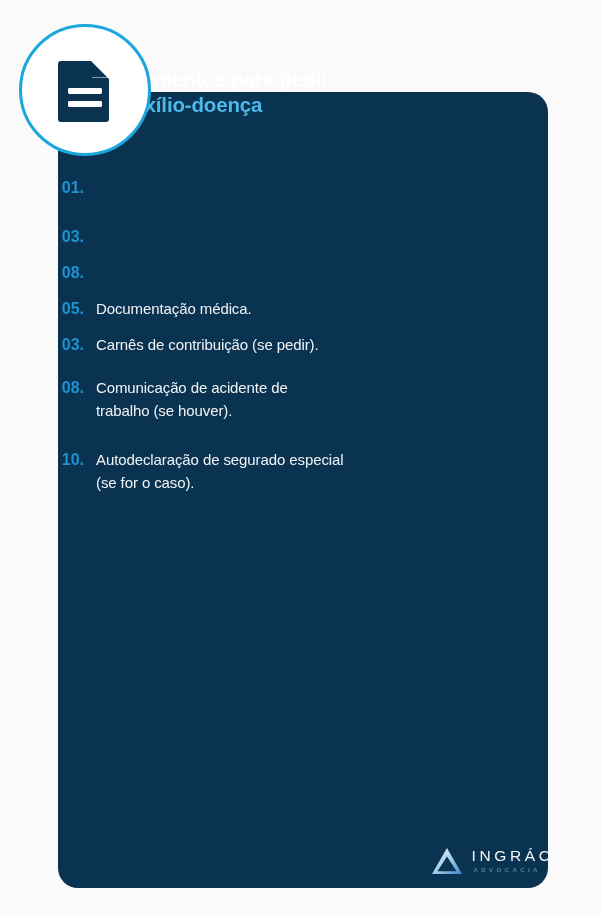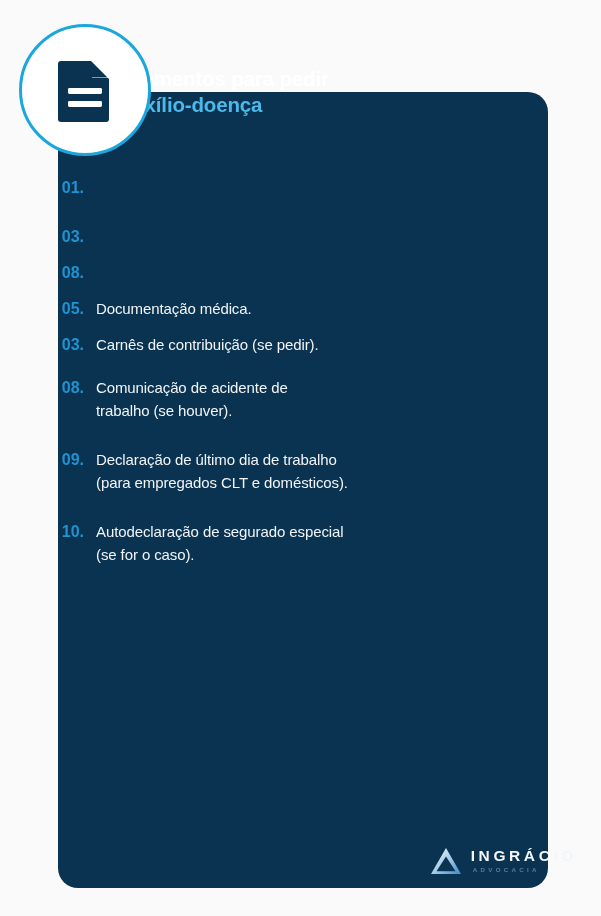--- a/index.html
+++ b/index.html
@@ -114,21 +114,21 @@
     bottom:41px;
     display:flex;
     align-items:center;
     gap:9px;
   }
   #logo-mark { display:block; }
   .logo-text { display:flex; flex-direction:column; }
   .logo-name {
     color:#f3f6f8;
     font-size:15.5px;
-    font-weight:700;
+    font-weight:400;
     letter-spacing:3.6px;
     line-height:17px;
   }
   .logo-sub {
     color:#5d7d96;
     font-size:6.2px;
     font-weight:bold;
     letter-spacing:3.3px;
     line-height:11px;
     margin-left:2px;
@@ -183,25 +183,20 @@
       <span class="num">03.</span>
       <span class="txt">Carnês de contribuição (se pedir).</span>
     </div>
 
     <div class="row loose">
       <span class="num">08.</span>
       <span class="txt">Comunicação de acidente de
 trabalho (se houver).</span>
     </div>
 
-    <div class="row loose">
-      <span class="num">09.</span>
-      <span class="txt">Declaração de último dia de trabalho
-(para empregados CLT e domésticos).</span>
-    </div>
 
     <div class="row">
       <span class="num">10.</span>
       <span class="txt">Autodeclaração de segurado especial
 (se for o caso).</span>
     </div>
 
   </div>
 
   <div id="logo">

